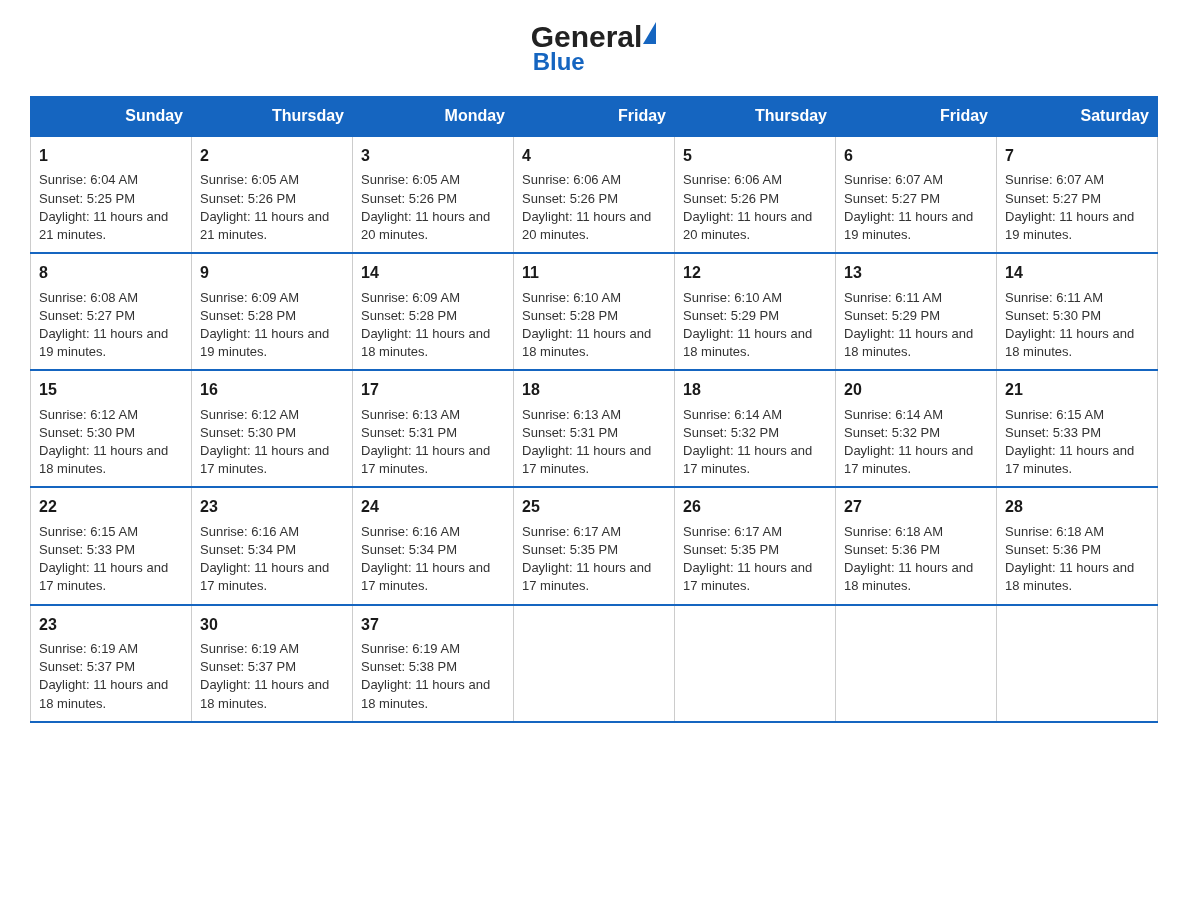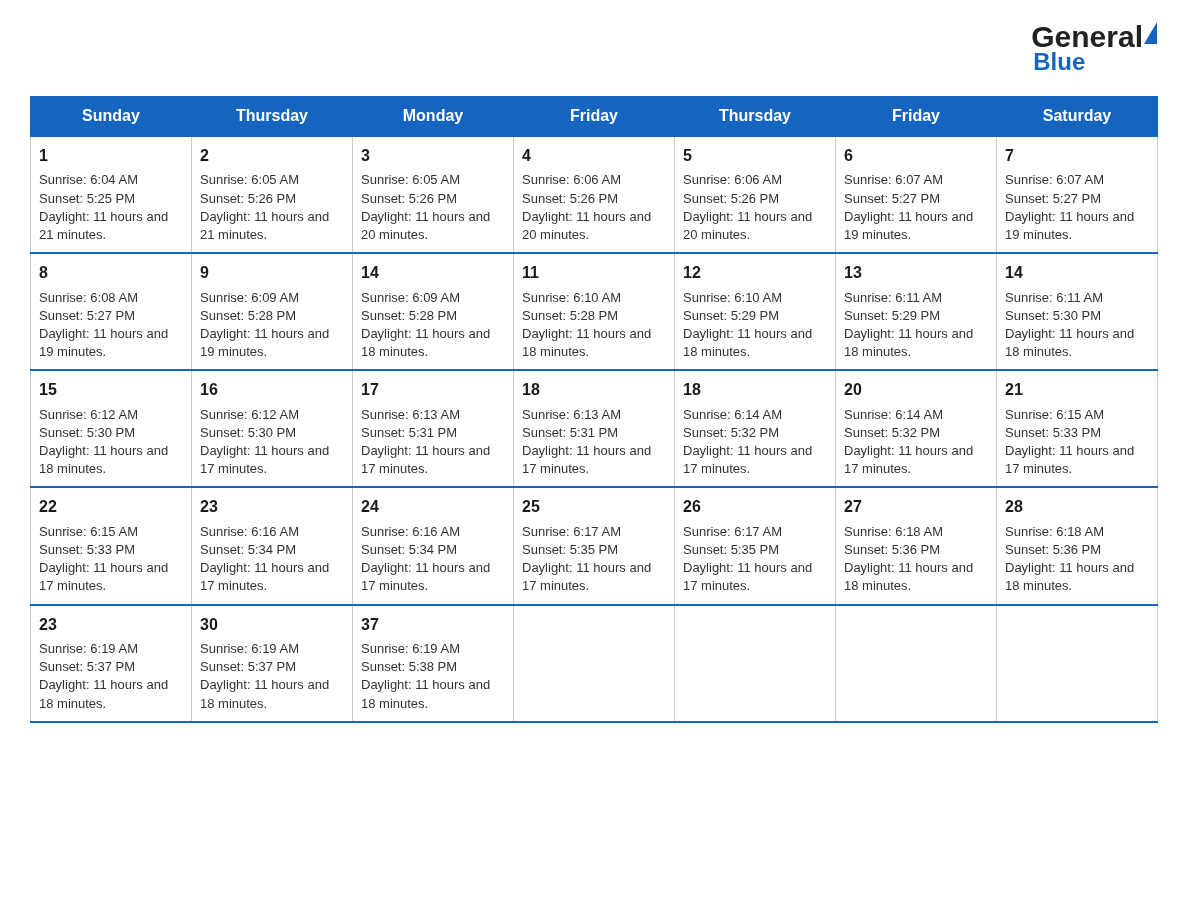--- a/index.html
+++ b/index.html
@@ -5,21 +5,21 @@
     * { margin: 0; padding: 0; box-sizing: border-box; }
     body {
       font-family: Arial, sans-serif;
       background: #fff;
       width: 1188px;
       min-height: 918px;
       padding: 20px 30px;
     }
     .header {
       display: flex;
-      justify-content: flex-end;
+      justify-content: center;
       align-items: flex-start;
       margin-bottom: 20px;
     }
     .logo {
       display: flex;
       flex-direction: column;
       align-items: flex-start;
     }
     .title-section {
       text-align: right;
@@ -39,21 +39,21 @@
       width: 100%;
       border-collapse: collapse;
       table-layout: fixed;
     }
     th {
       background-color: #1565c0;
       color: #fff;
       padding: 10px 8px;
       font-size: 16px;
       font-weight: bold;
-      text-align: center;
+      text-align: right;
       border: 1px solid #1565c0;
     }
     td {
       vertical-align: top;
       padding: 8px;
       border: 1px solid #ccc;
       font-size: 13px;
       color: #333;
       line-height: 1.4;
       height: 110px;

